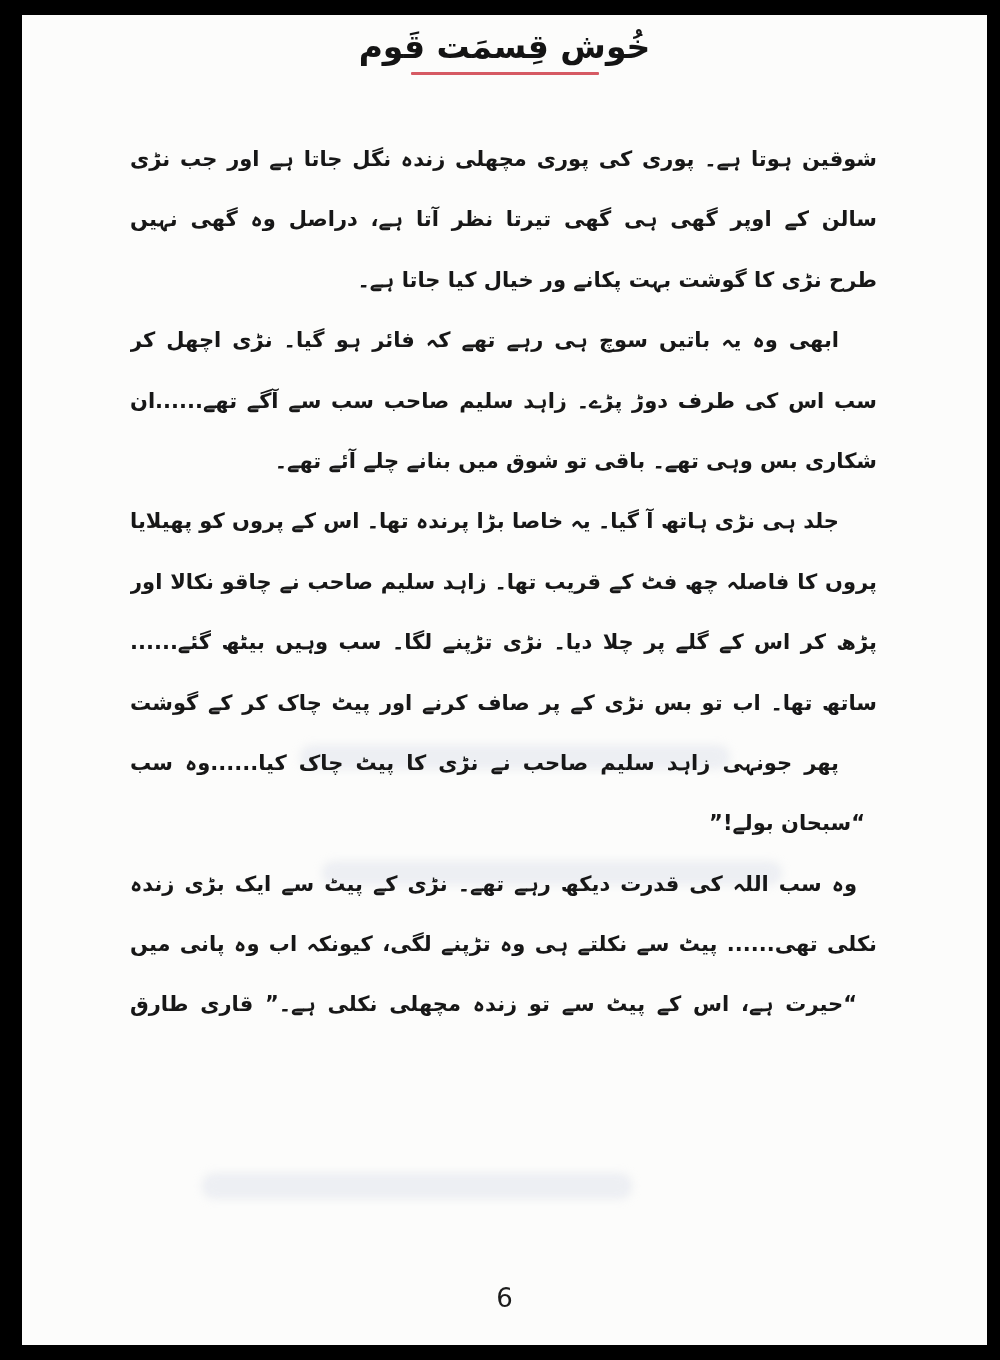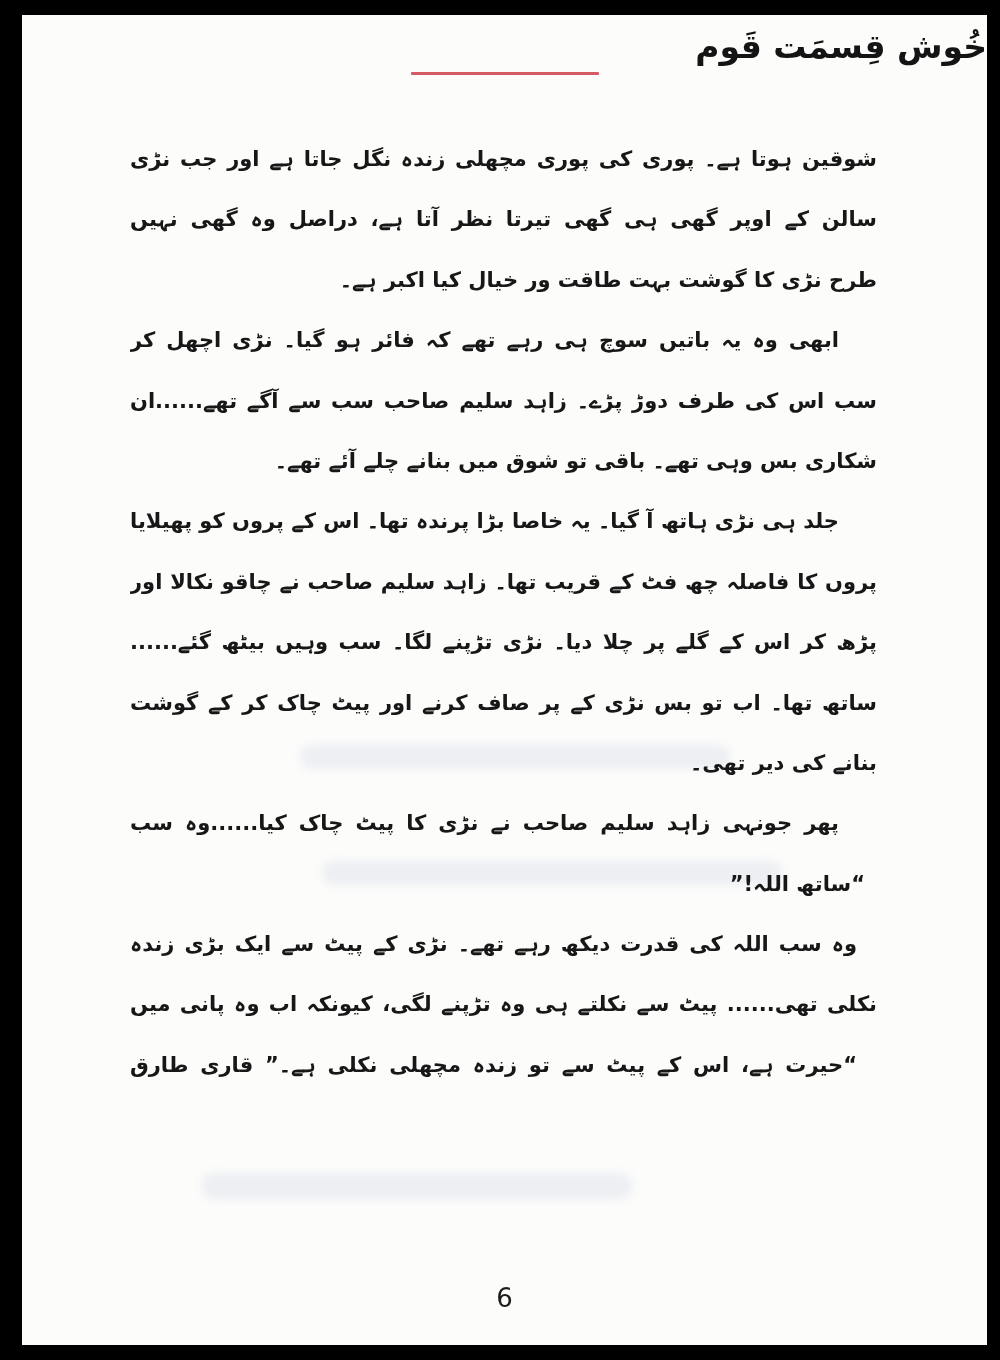--- a/index.html
+++ b/index.html
@@ -17,21 +17,21 @@
     position:absolute;border-radius:12px;
     background:rgba(196,205,222,0.28);
     filter:blur(5px);
   }
   .ghost.g1{left:278px;top:730px;width:430px;height:24px;}
   .ghost.g2{left:300px;top:846px;width:460px;height:24px;}
   .ghost.g3{left:180px;top:1158px;width:430px;height:26px;}
 
   .title-wrap{
     position:absolute;left:0;top:12px;width:100%;
-    text-align:right;
+    text-align:center;
   }
   .page-title{
     margin:0;display:inline-block;
     font-size:33px;font-weight:700;color:#141414;
     letter-spacing:0px;line-height:1.2;
   }
   .title-underline{
     width:188px;height:3px;margin:5px auto 0;
     border-radius:1px;
   }
@@ -65,31 +65,30 @@
   <div class="ghost g3"></div>
 
   <div class="title-wrap">
     <h1 class="page-title">خُوش قِسمَت قَوم</h1>
     <div class="title-underline" style="background: rgb(214, 90, 99);"></div>
   </div>
 
   <div class="text-block" style="color: rgb(23, 23, 23);">
       <div class="line line-justify">شوقین ہوتا ہے۔ پوری کی پوری مچھلی زندہ نگل جاتا ہے اور جب نڑی کو پکایا جاتا ہے تو</div>
       <div class="line line-justify">سالن کے اوپر گھی ہی گھی تیرتا نظر آتا ہے، دراصل وہ گھی نہیں مچھلی کا تیل ہوتا ہے......اس</div>
-      <div class="line line-right">طرح نڑی کا گوشت بہت طاقت ور خیال کیا اکبر ہے۔</div>
+      <div class="line line-right">طرح نڑی کا گوشت بہت پکانے ور خیال کیا جاتا ہے۔</div>
       <div class="line line-justify" style="padding-right: 38px;">ابھی وہ یہ باتیں سوچ ہی رہے تھے کہ فائر ہو گیا۔ نڑی اچھل کر گرا......سب کے</div>
       <div class="line line-justify">سب اس کی طرف دوڑ پڑے۔ زاہد سلیم صاحب سب سے آگے تھے......ان میں ماہر</div>
       <div class="line line-right">شکاری بس وہی تھے۔ باقی تو شوق میں بنانے چلے آئے تھے۔</div>
       <div class="line line-justify" style="padding-right: 38px;">جلد ہی نڑی ہاتھ آ گیا۔ یہ خاصا بڑا پرندہ تھا۔ اس کے پروں کو پھیلایا گیا تو دونوں</div>
       <div class="line line-justify">پروں کا فاصلہ چھ فٹ کے قریب تھا۔ زاہد سلیم صاحب نے چاقو نکالا اور بسم اللہ اللہ اکبر</div>
       <div class="line line-justify">پڑھ کر اس کے گلے پر چلا دیا۔ نڑی تڑپنے لگا۔ سب وہیں بیٹھ گئے...... پکانے کا سامان</div>
       <div class="line line-justify">ساتھ تھا۔ اب تو بس نڑی کے پر صاف کرنے اور پیٹ چاک کر کے گوشت کی بوٹیاں</div>
-      <div class="line line-right">بنانے کی دیر تھی۔</div>
       <div class="line line-justify" style="padding-right: 38px;">پھر جونہی زاہد سلیم صاحب نے نڑی کا پیٹ چاک کیا......وہ سب اچھل پڑے</div>
-      <div class="line line-right" style="padding-right: 12px;">“ساتھ اللہ!”</div>
+      <div class="line line-right" style="padding-right: 12px;">“سبحان بولے!”</div>
       <div class="line line-justify" style="padding-right: 20px;">وہ سب اللہ کی قدرت دیکھ رہے تھے۔ نڑی کے پیٹ سے ایک بڑی زندہ مچھلی</div>
       <div class="line line-justify">نکلی تھی...... پیٹ سے نکلتے ہی وہ تڑپنے لگی، کیونکہ اب وہ پانی میں نہیں تھی۔</div>
       <div class="line line-justify" style="padding-right: 20px;">“حیرت ہے، اس کے پیٹ سے تو زندہ مچھلی نکلی ہے۔” قاری طارق جاوید</div>
     </div>
 
   <div class="page-number">6</div>
 
 </div>
 
 </body></html>

